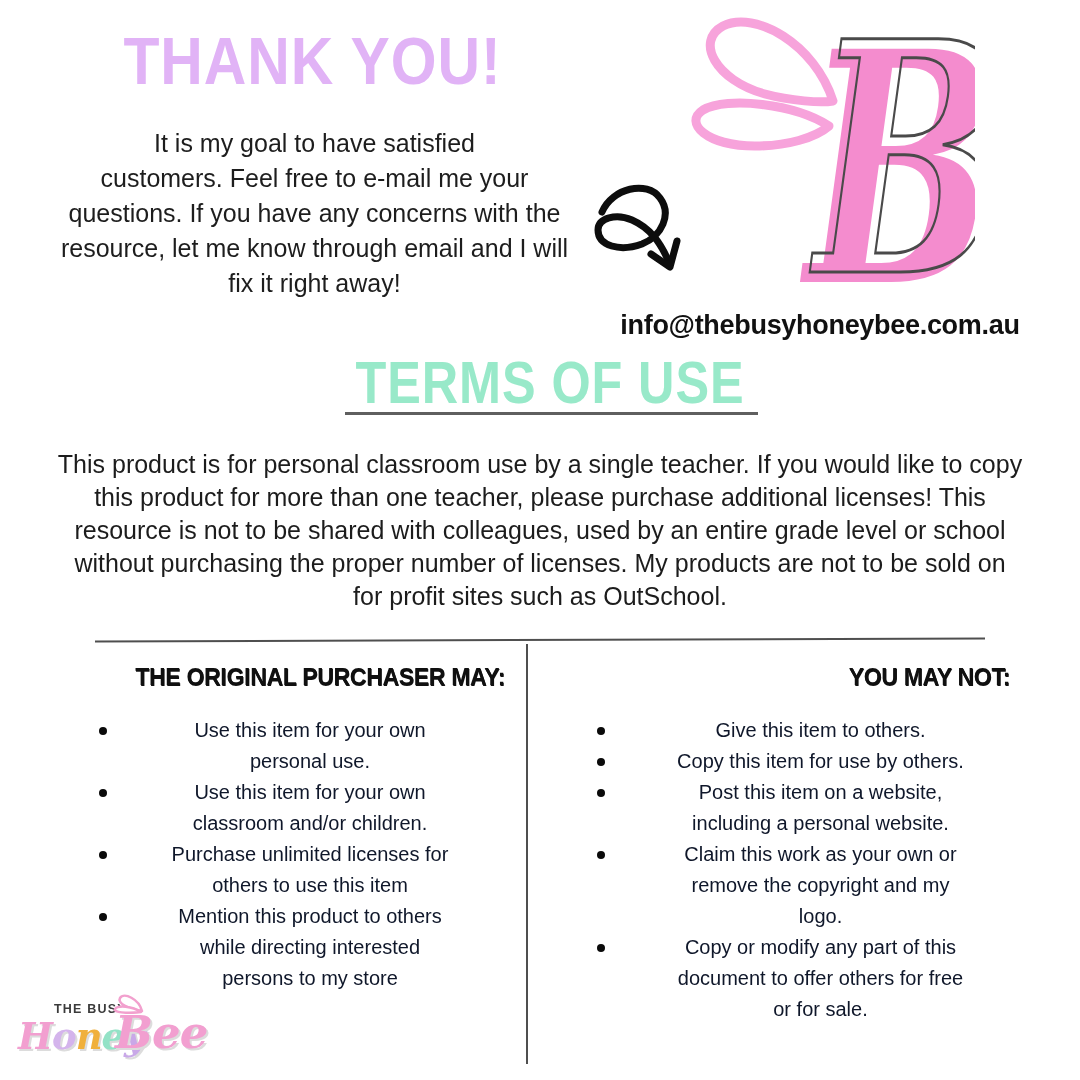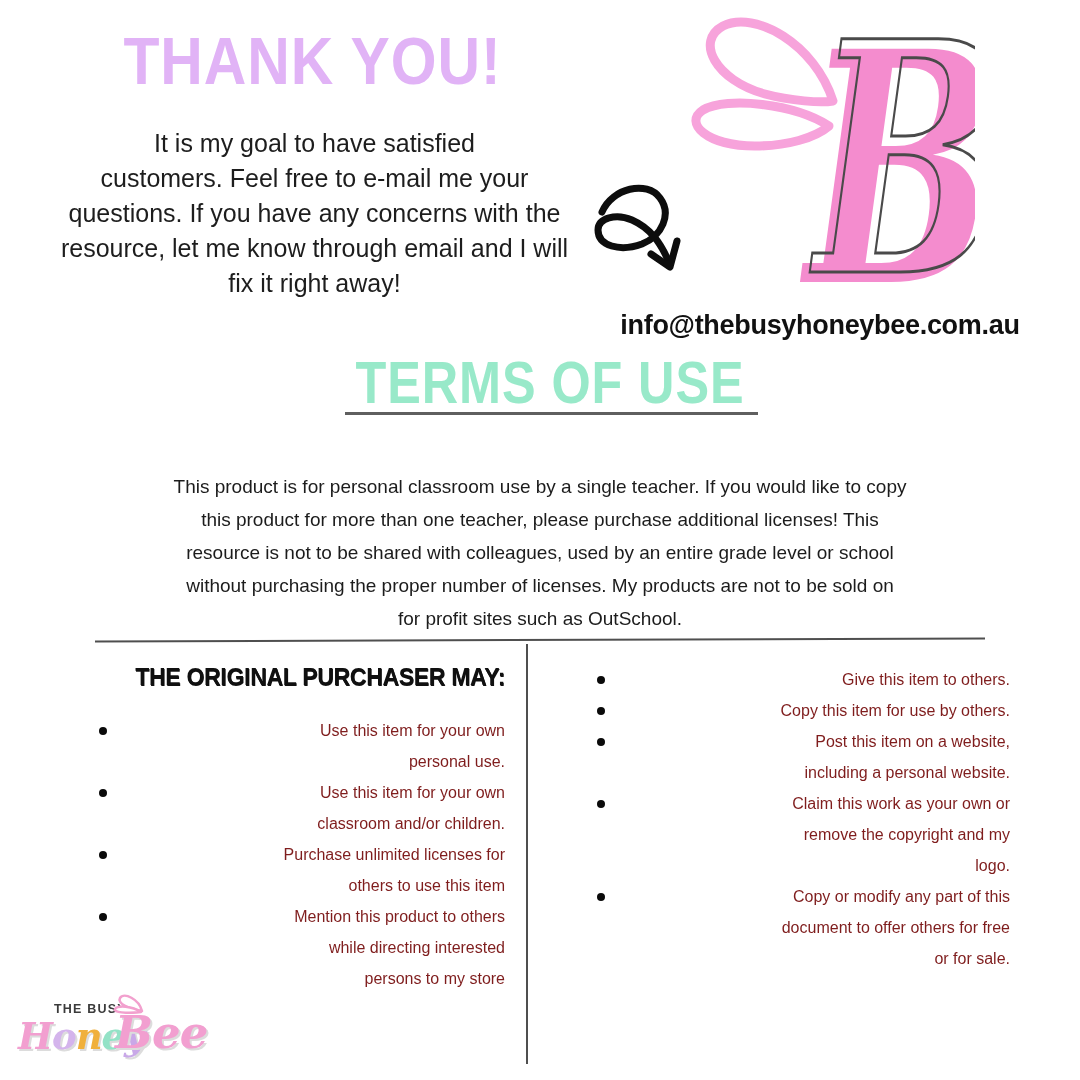--- a/index.html
+++ b/index.html
@@ -24,40 +24,40 @@
     font-size:27px; font-weight:bold; color:#111; letter-spacing:-0.3px; }
 
   
   .terms-title { position:absolute; left:140px; top:348px; width:820px; text-align:center;
     font-size:56px; font-weight:bold; letter-spacing:1px; color:#98E9C9;
     transform:scale(0.9,1.05); transform-origin:center top; }
   .terms-underline { position:absolute; left:345px; top:412px; width:413px; height:3px;
     background:#5f5f5f; }
 
   .terms-body { position:absolute; left:35px; top:448px; width:1010px; text-align:center;
-    font-size:19px; line-height:33px; color:#1c1c1c; white-space:pre-line;margin-top:22px; }
+    font-size:25px; line-height:33px; color:#1c1c1c; white-space:pre-line; }
 
   
   .hr-top { position:absolute; left:95px; top:639px; width:890px; height:2px;
     background:#4f4f4f; transform:rotate(-0.2deg); }
   .v-divider { position:absolute; left:526px; top:644px; width:2px; height:420px;
     background:#4f4f4f; }
 
   .col { position:absolute; top:664px; }
   .col-left  { left:85px;  width:420px; }
   .col-right { left:555px; width:455px; }
   .col-title { text-align:right; font-size:23px; font-weight:bold; color:#101010;
     letter-spacing:-0.3px; margin-bottom:24px; text-shadow:0.5px 0.5px 0 #101010; }
   ul.rules { list-style:none; }
   ul.rules li { display:flex; align-items:flex-start; margin-bottom:0; }
   .col-left  ul.rules li { padding-left:14px; }
   .col-right ul.rules li { padding-left:42px;gap:18px; }
   .dot { width:8px; height:8px; border-radius:50%; background:#0a0a0a; flex:0 0 8px;
     margin-top:12px; margin-right:8px; }
-  .li-text { flex:1; text-align:right; font-size:16px; line-height:31px; color:#7f1d1d;
+  .li-text { flex:1; text-align:center; font-size:20px; line-height:31px; color:#0f172a;
     white-space:pre-line; }
 
   
   .brand { position:absolute; left:16px; top:990px; width:215px; height:88px; }
   .brand-top { position:absolute; left:38px; top:12px; font-size:12.5px; font-weight:bold;
     letter-spacing:1.2px; color:#3b3b3b; }
   .brand-script { font-family:"DejaVu Serif", serif; font-style:italic; font-weight:bold; }
   .brand-honey { position:absolute; left:2px; top:24px; font-size:37px;
     text-shadow:2px 2px 0 #dcdcdc; letter-spacing:-1px; }
   .brand-bee { position:absolute; left:99px; top:16px; font-size:45px; color:#F29FD0;
@@ -136,20 +136,21 @@
         <li>
           <span class="dot"></span>
           <span class="li-text">Mention this product to others
 while directing interested
 persons to my store</span>
         </li>
       </ul>
   </div>
 
   <div class="col col-right">
+    <div class="col-title">YOU MAY NOT:</div>
     <ul class="rules">
 
         <li>
           <span class="dot"></span>
           <span class="li-text">Give this item to others.</span>
         </li>
 
         <li>
           <span class="dot"></span>
           <span class="li-text">Copy this item for use by others.</span>

